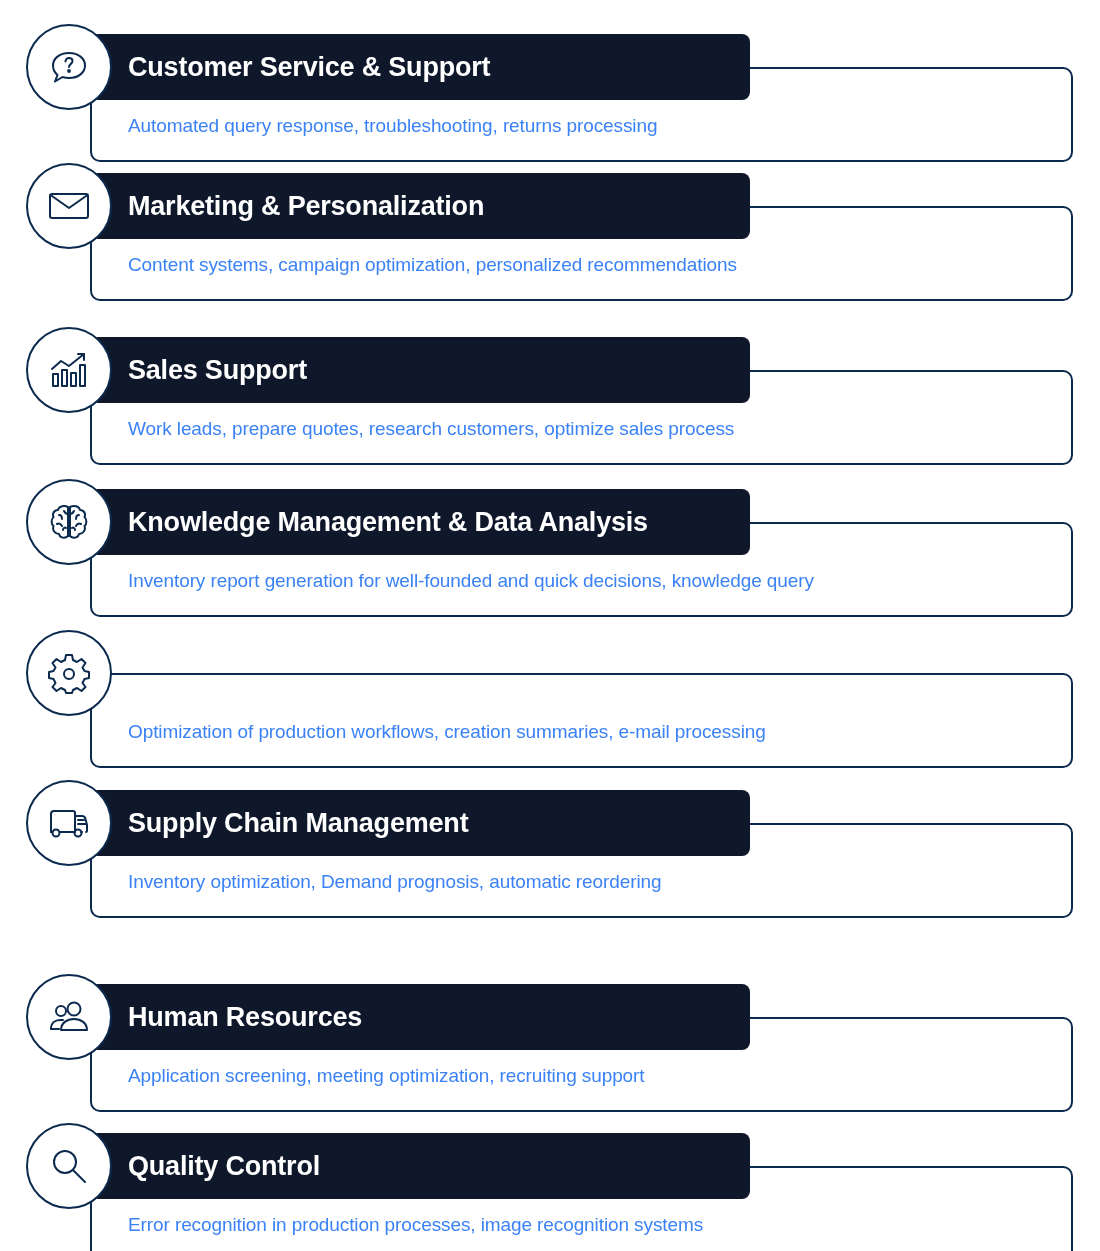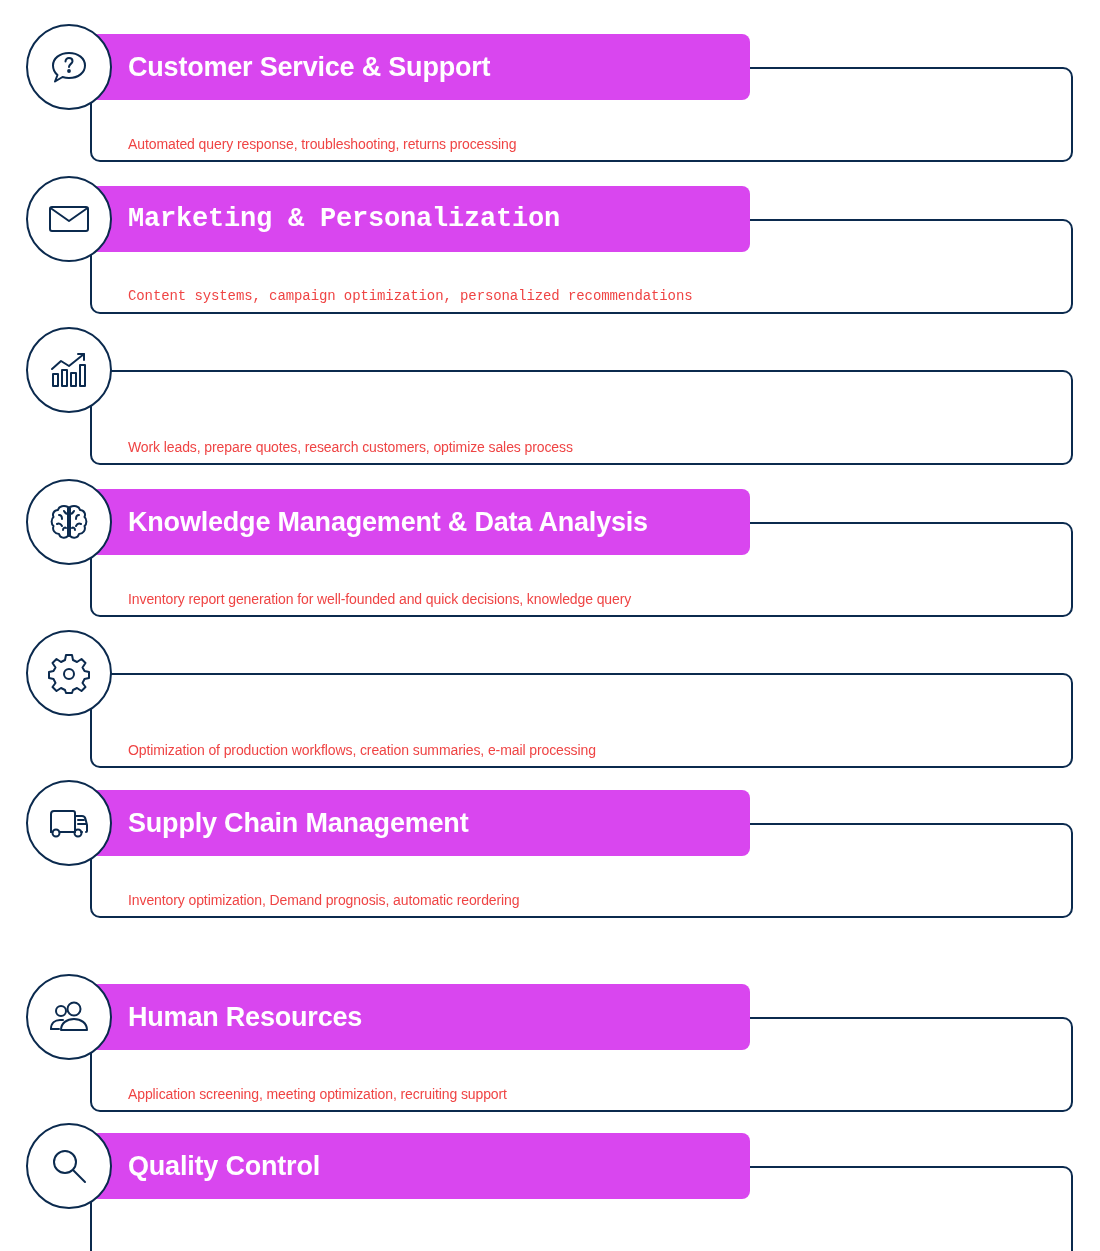--- a/index.html
+++ b/index.html
@@ -35,42 +35,41 @@
       border: 2px solid #0b2a4e;
       border-radius: 10px;
       background: #ffffff;
     }
     .header-bar {
       position: absolute;
       left: 90px;
       top: 34px;
       width: 660px;
       height: 66px;
-      background: #d946ef;
+      background: #0f172a;
       border-radius: 8px;
       display: flex;
       align-items: center;
       padding-left: 38px;
     }
     .title {
       color: #ffffff;
       font-weight: bold;
       font-size: 27px;
       letter-spacing: -0.2px;
       white-space: nowrap;
     }
     .desc {
       position: absolute;
       left: 128px;
       top: 115px;
-      font-size: 14px;
-      color: #ef4444;
+      font-size: 19px;
+      color: #3b82f6;
       white-space: nowrap;
       letter-spacing: -0.1px;
-      margin-top: 21px;
     }
     .icon-circle {
       position: absolute;
       left: 26px;
       top: 24px;
       width: 86px;
       height: 86px;
       border-radius: 50%;
       border: 2px solid #0b2a4e;
       background: #ffffff;
@@ -101,36 +100,39 @@
     <span class="desc">Automated query response, troubleshooting, returns processing</span>
     <div class="icon-circle">
       <svg viewBox="0 0 44 44">
         <path d="M22 8 C31.5 8 38 13.5 38 20.5 C38 27.5 31.5 33 22 33 C19.5 33 17.5 32.6 15.5 32 L8 36.5 L10.5 30 C7.5 27.5 6 24.2 6 20.5 C6 13.5 12.5 8 22 8 Z"></path>
         <path d="M18.5 16.5 C18.5 14.3 20 13 22 13 C24 13 25.5 14.3 25.5 16.2 C25.5 18.8 22 19 22 22"></path>
         <circle cx="22" cy="26" r="0.9" fill="#0b2a4e"></circle>
       </svg>
     </div>
   </div>
 
-  <div class="row" style="top:152px;font-family:Liberation Mono, monospace;">
+  <div class="row" style="top:139px;">
     <div class="content-box"></div>
     <div class="header-bar">
       <span class="title">Marketing &amp; Personalization</span>
     </div>
     <span class="desc">Content systems, campaign optimization, personalized recommendations</span>
     <div class="icon-circle">
       <svg viewBox="0 0 44 44">
         <rect x="3" y="10" width="38" height="24" rx="2"></rect>
         <path d="M3.5 11 L22 24 L40.5 11"></path>
       </svg>
     </div>
   </div>
 
   <div class="row" style="top:303px;">
     <div class="content-box"></div>
+    <div class="header-bar">
+      <span class="title">Sales Support</span>
+    </div>
     <span class="desc">Work leads, prepare quotes, research customers, optimize sales process</span>
     <div class="icon-circle">
       <svg viewBox="0 0 44 44">
         <rect x="6" y="26" width="5" height="12"></rect>
         <rect x="15" y="22" width="5" height="16"></rect>
         <rect x="24" y="25" width="5" height="13"></rect>
         <rect x="33" y="17" width="5" height="21"></rect>
         <path d="M5 21 L14 13 L22 18 L37 6"></path>
         <path d="M31 6 L37 6 L37 12"></path>
       </svg>
@@ -207,20 +209,21 @@
         <path d="M14 35 C14 28 20 24 27 24 C34 24 40 28 40 35 Z"></path>
       </svg>
     </div>
   </div>
 
   <div class="row" style="top:1099px;">
     <div class="content-box"></div>
     <div class="header-bar">
       <span class="title">Quality Control</span>
     </div>
+    <span class="desc">Error recognition in production processes, image recognition systems</span>
     <div class="icon-circle">
       <svg viewBox="0 0 44 44">
         <circle cx="18" cy="18" r="11"></circle>
         <path d="M26 26 L38 38"></path>
       </svg>
     </div>
   </div>
 
 </div>
 

